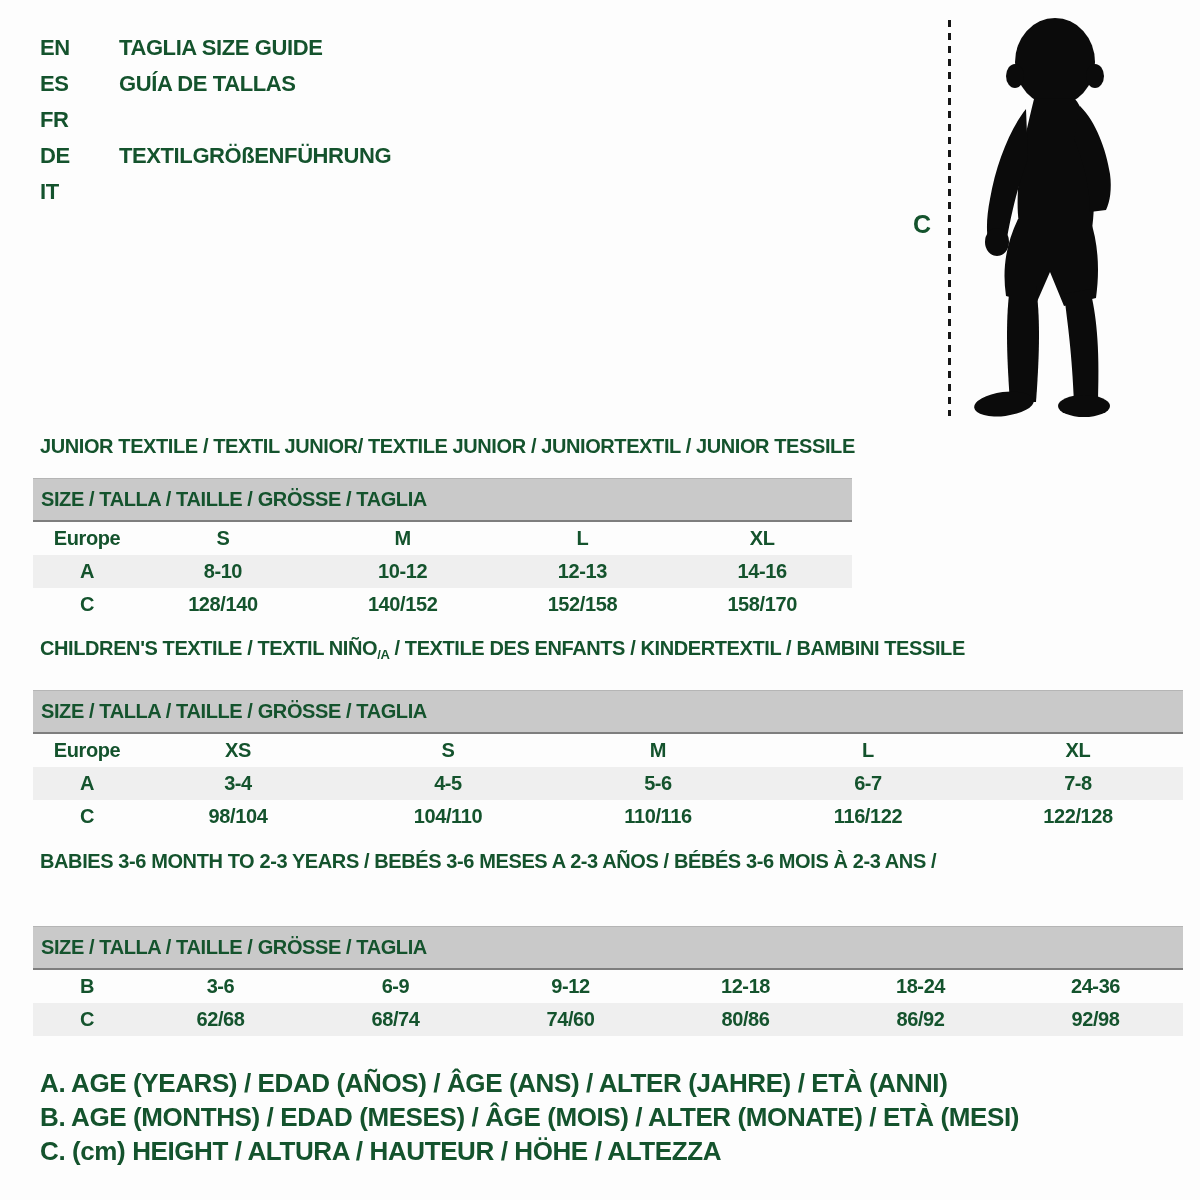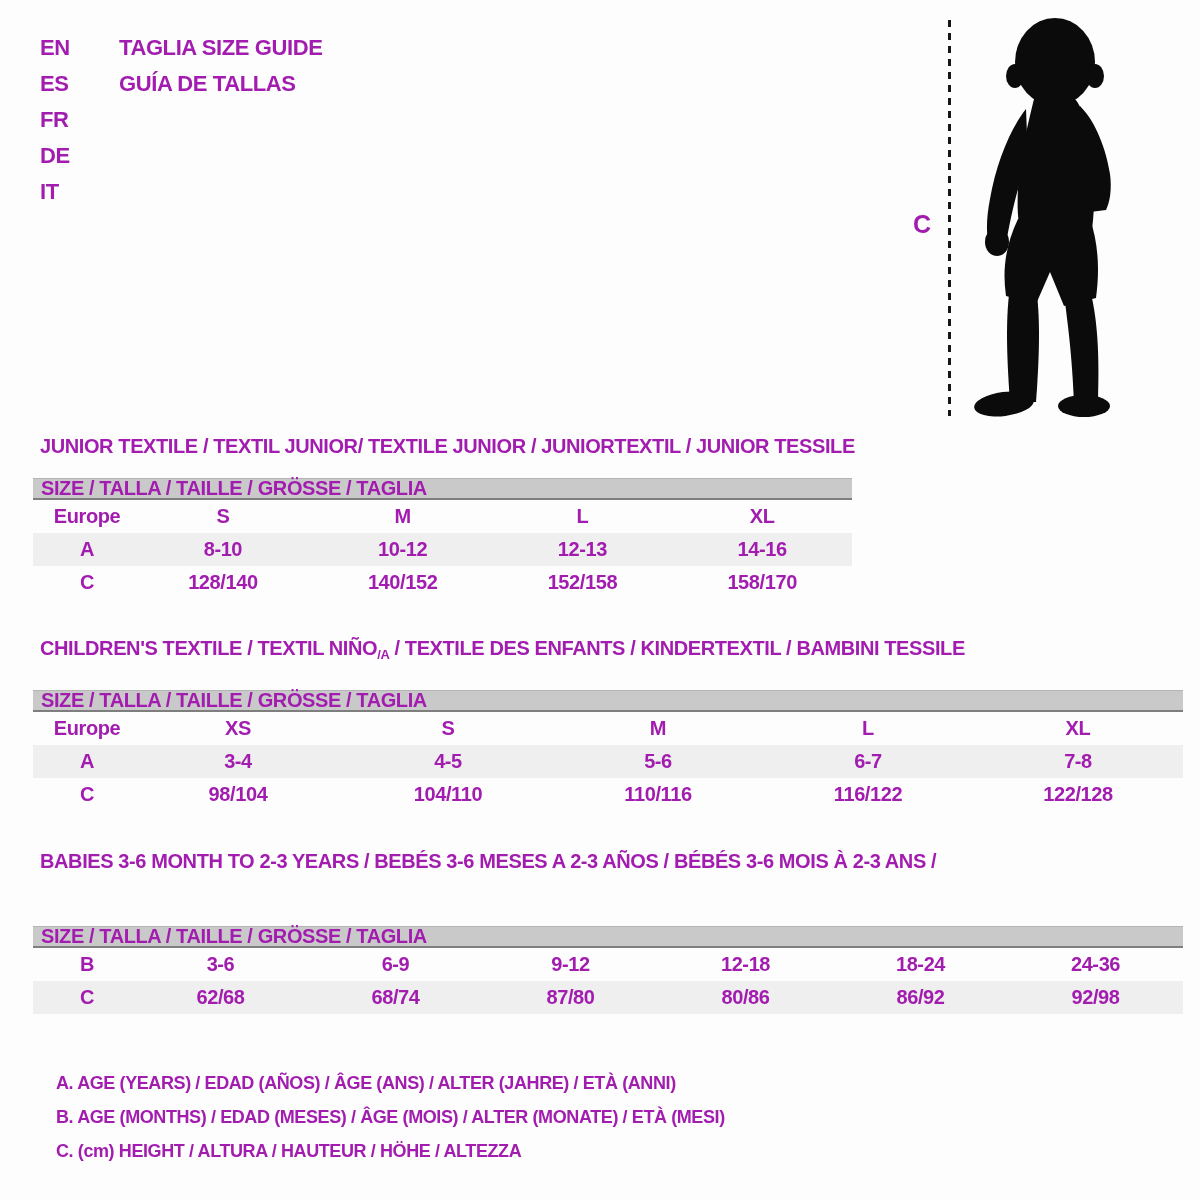--- a/index.html
+++ b/index.html
@@ -1,21 +1,21 @@
 <!DOCTYPE html>
 <html><head>
 <meta charset="utf-8">
 <style>
   * { margin:0; padding:0; box-sizing:border-box; }
   html,body { background:#ffffff; }
   .page {
     position:relative; width:1200px; height:1200px;
     background:#fdfdfd; overflow:hidden;
     font-family:"Liberation Sans", sans-serif;
-    color:#a21caf; font-weight:700; letter-spacing:-0.4px;
+    color:#14532d; font-weight:700; letter-spacing:-0.4px;
   }
   
   .lang-block { position:absolute; left:40px; top:30px; }
   .lang-row { display:flex; height:36px; align-items:center; font-size:22px; }
   .lang-code { width:79px; }
   
   .dashed-line {
     position:absolute; left:948px; top:20px; width:3px; height:396px;
     background:repeating-linear-gradient(to bottom,#161616 0 7px,transparent 7px 13px);
   }
@@ -26,51 +26,52 @@
   .sec-title .sub { font-size:13px; vertical-align:-4px; }
   .title-1 { top:434px; }
   .title-2 { top:636px; }
   .title-3 { top:844px; line-height:34px; }
   
   .size-table { position:absolute; left:33px; }
   .t1 { top:478px; width:819px; }
   .t2 { top:690px; width:1150px; }
   .t3 { top:926px; width:1150px; }
   .size-bar {
-    height:22px; background:#c9c9c9;
+    height:44px; background:#c9c9c9;
     border-top:1px solid #b5b5b5; border-bottom:2px solid #7e7e7e;
     display:flex; align-items:center; padding-left:8px;
     font-size:20px;
   }
   .trow { display:flex; height:33px; align-items:center; font-size:20px; }
   .trow.shaded { background:#efefef; }
   .tlabel { width:100px; padding-left:8px;text-align:center; }
   .tcell { flex:1; text-align:center; }
   
-  .legend { position:absolute; left:40px; top:1066px; font-size:18px; line-height:34px; white-space:nowrap;margin-left:16px; }
+  .legend { position:absolute; left:40px; top:1066px; font-size:26px; line-height:34px; white-space:nowrap; }
 </style>
 </head>
 <body>
 
 <div class="page">
 
   <div class="lang-block">
     <div class="lang-row">
       <span class="lang-code">EN</span>
       <span class="lang-title">TAGLIA SIZE GUIDE</span>
     </div>
     <div class="lang-row">
       <span class="lang-code">ES</span>
       <span class="lang-title">GUÍA DE TALLAS</span>
     </div>
     <div class="lang-row">
       <span class="lang-code">FR</span>
     </div>
     <div class="lang-row">
       <span class="lang-code">DE</span>
+      <span class="lang-title">TEXTILGRÖßENFÜHRUNG</span>
     </div>
     <div class="lang-row">
       <span class="lang-code">IT</span>
     </div>
   </div>
 
   <div class="dashed-line"></div>
   <div class="figure-label">C</div>
   <svg class="baby-svg" viewBox="0 0 180 404" aria-hidden="true">
     <g fill="#0b0b0b">
@@ -153,21 +154,21 @@
       <span class="tcell">6-9</span>
       <span class="tcell">9-12</span>
       <span class="tcell">12-18</span>
       <span class="tcell">18-24</span>
       <span class="tcell">24-36</span>
     </div>
     <div class="trow shaded">
       <span class="tlabel">C</span>
       <span class="tcell">62/68</span>
       <span class="tcell">68/74</span>
-      <span class="tcell">87/80</span>
+      <span class="tcell">74/60</span>
       <span class="tcell">80/86</span>
       <span class="tcell">86/92</span>
       <span class="tcell">92/98</span>
     </div>
   </div>
 
   <div class="legend">
     <div>A. AGE (YEARS) / EDAD (AÑOS) / ÂGE (ANS) / ALTER (JAHRE) / ETÀ (ANNI)</div>
     <div>B. AGE (MONTHS) / EDAD (MESES) / ÂGE (MOIS) / ALTER (MONATE) / ETÀ (MESI)</div>
     <div>C. (cm) HEIGHT / ALTURA / HAUTEUR / HÖHE / ALTEZZA</div>

